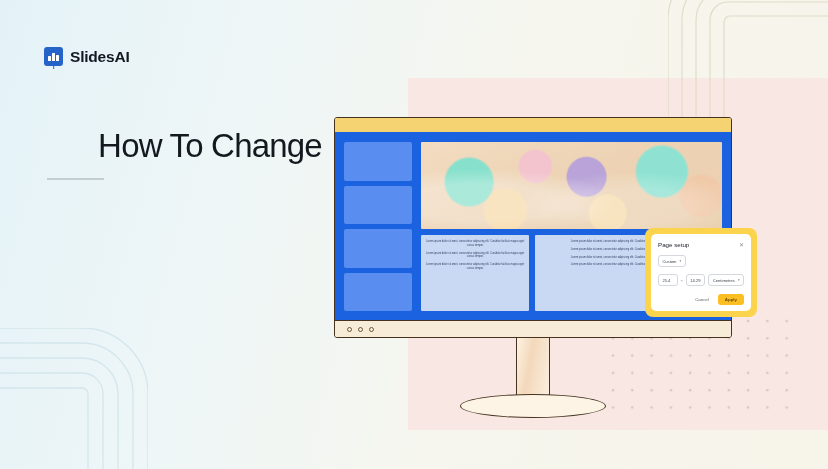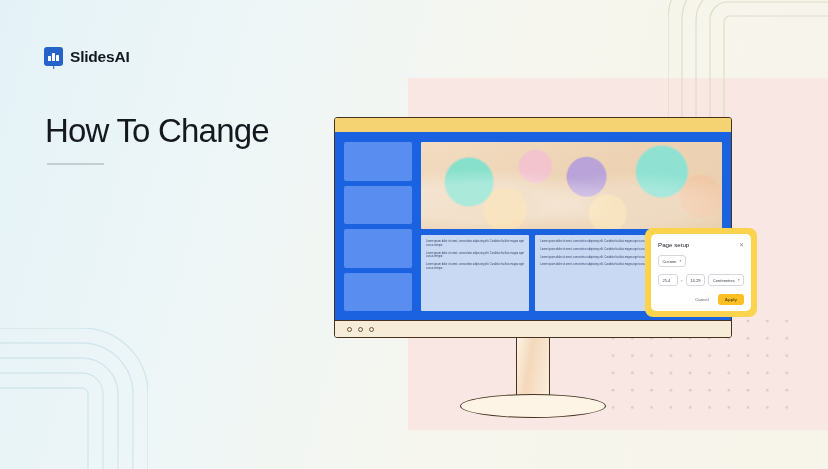--- a/index.html
+++ b/index.html
@@ -6,20 +6,21 @@
   html, body {
     width: 828px; height: 469px;
     overflow: hidden;
     font-family: "Liberation Sans", sans-serif;
   }
   #stage {
     position: relative;
     width: 828px; height: 469px;
     background: linear-gradient(105deg, #e4f2f7 0%, #eef6f7 28%, #f6f6ee 58%, #f7f4e9 100%);
     overflow: hidden;
+    text-align: center;
   }
 
   
   .arc-tr, .arc-bl { position: absolute; pointer-events: none; }
   .arc-tr { top: -40px; right: -30px; width: 190px; height: 175px; }
   .arc-bl { left: -42px; bottom: -44px; width: 190px; height: 185px; }
 
   
   .dot-grid {
     position: absolute;
@@ -57,21 +58,21 @@
   .logo-mark i:nth-child(3) { height: 6px; }
   .logo-mark::after {
     content: ""; position: absolute; left: 50%; bottom: -3px;
     width: 1.6px; height: 3px; background: #2563c9; transform: translateX(-50%);
   }
   .logo-text {
     font-size: 15.5px; font-weight: 700; color: #121820; letter-spacing: -.2px;
   }
 
   
-  .headline { position: absolute; left: 45px; top: 113px; width: 330px; }
+  .headline { position: absolute; left: 45px; top: 128px; width: 330px; }
   .h-light {
     font-size: 33px; font-weight: 300; color: #14181f;
     letter-spacing: -.8px; line-height: 1.12; white-space: nowrap;
   }
   .h-rule {
     width: 57px; height: 2px; background: #c3cdd2;
     margin: 13px 0 17px 2px;
   }
   .h-bold {
     font-size: 34px; font-weight: 800; color: #0c1118;

